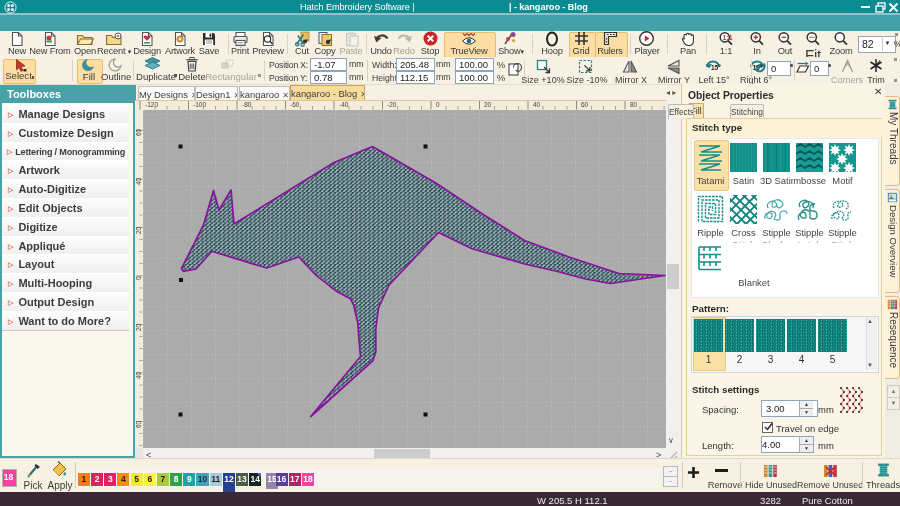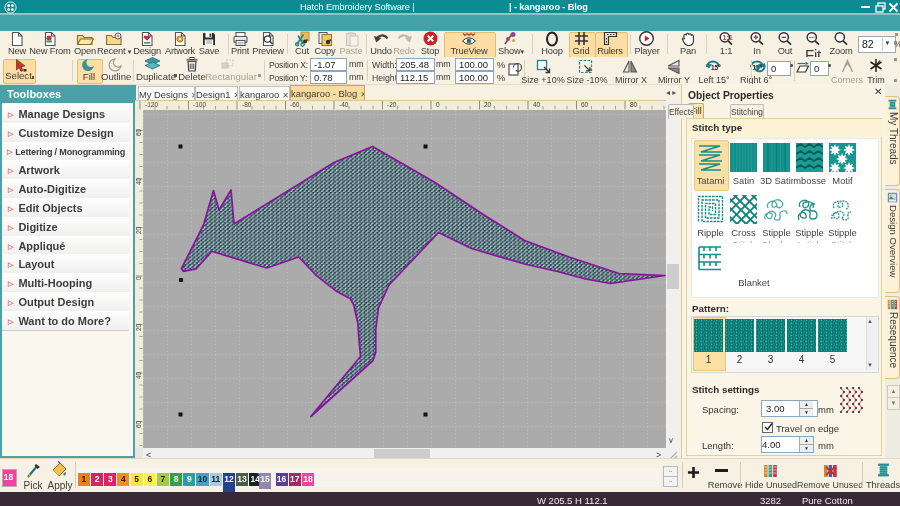--- a/index.html
+++ b/index.html
@@ -702,21 +702,21 @@
 <div class="ab num" style="left:130.5px;top:473px;width:12.2px;height:12.5px;background:#f7e833;color:#2a1a08;line-height:12.5px">5</div>
 <div class="ab num" style="left:143.7px;top:473px;width:12.2px;height:12.5px;background:#fdf53d;color:#2a1a08;line-height:12.5px">6</div>
 <div class="ab num" style="left:156.9px;top:473px;width:12.2px;height:12.5px;background:#a7c93a;color:#2a1a08;line-height:12.5px">7</div>
 <div class="ab num" style="left:170.1px;top:473px;width:12.2px;height:12.5px;background:#33a146;color:#fff;line-height:12.5px">8</div>
 <div class="ab num" style="left:183.2px;top:473px;width:12.2px;height:12.5px;background:#22a3a0;color:#fff;line-height:12.5px">9</div>
 <div class="ab num" style="left:196.4px;top:473px;width:12.2px;height:12.5px;background:#4c9fba;color:#12303f;line-height:12.5px">10</div>
 <div class="ab num" style="left:209.6px;top:473px;width:12.2px;height:12.5px;background:#a3cce4;color:#2a1a08;line-height:12.5px">11</div>
 <div class="ab num" style="left:222.8px;top:473px;width:12.2px;height:20px;background:#24408e;color:#fff;line-height:12.5px">12</div>
 <div class="ab num" style="left:236.0px;top:473px;width:12.2px;height:12.5px;background:#4a5e44;color:#fff;line-height:12.5px">13</div>
 <div class="ab num" style="left:249.1px;top:473px;width:12.2px;height:12.5px;background:#15251d;color:#fff;line-height:12.5px">14<div style="position:absolute;right:0;top:0;width:0;height:0;border-left:4px solid transparent;border-top:4px solid #4a6fd8"></div></div>
-<div class="ab num" style="left:259px;top:473px;width:12.2px;height:16px;background:#9187ac;color:#fff;line-height:12.5px">15</div>
+<div class="ab num" style="left:266px;top:473px;width:12.2px;height:16px;background:#9187ac;color:#fff;line-height:12.5px">15</div>
 <div class="ab num" style="left:275.5px;top:473px;width:12.2px;height:12.5px;background:#5c3d94;color:#fff;line-height:12.5px">16</div>
 <div class="ab num" style="left:288.7px;top:473px;width:12.2px;height:12.5px;background:#a62965;color:#fff;line-height:12.5px">17</div>
 <div class="ab num" style="left:301.9px;top:473px;width:12.2px;height:12.5px;background:#f443a1;color:#fff;line-height:12.5px">18</div>
 </div>
 <div class="ab" style="left:663px;top:466px;width:13px;height:9px;background:#f3f3f3;border:1px solid #b8b8b8;font-size:5px;text-align:center;color:#666;line-height:8px">--</div>
 <div class="ab" style="left:663px;top:476px;width:13px;height:9px;background:#f3f3f3;border:1px solid #b8b8b8;font-size:5px;text-align:center;color:#666;line-height:8px">--</div>
 <div class="ab" style="left:682px;top:462px;width:1px;height:26px;background:#d5cdb8"></div>
 <svg class="ab" style="left:687px;top:466px" width="13" height="13" viewBox="0 0 14 14">
         <path d="M7 1 V13 M1 7 H13" stroke="#1c1c1c" stroke-width="2.8"></path>
       </svg>

